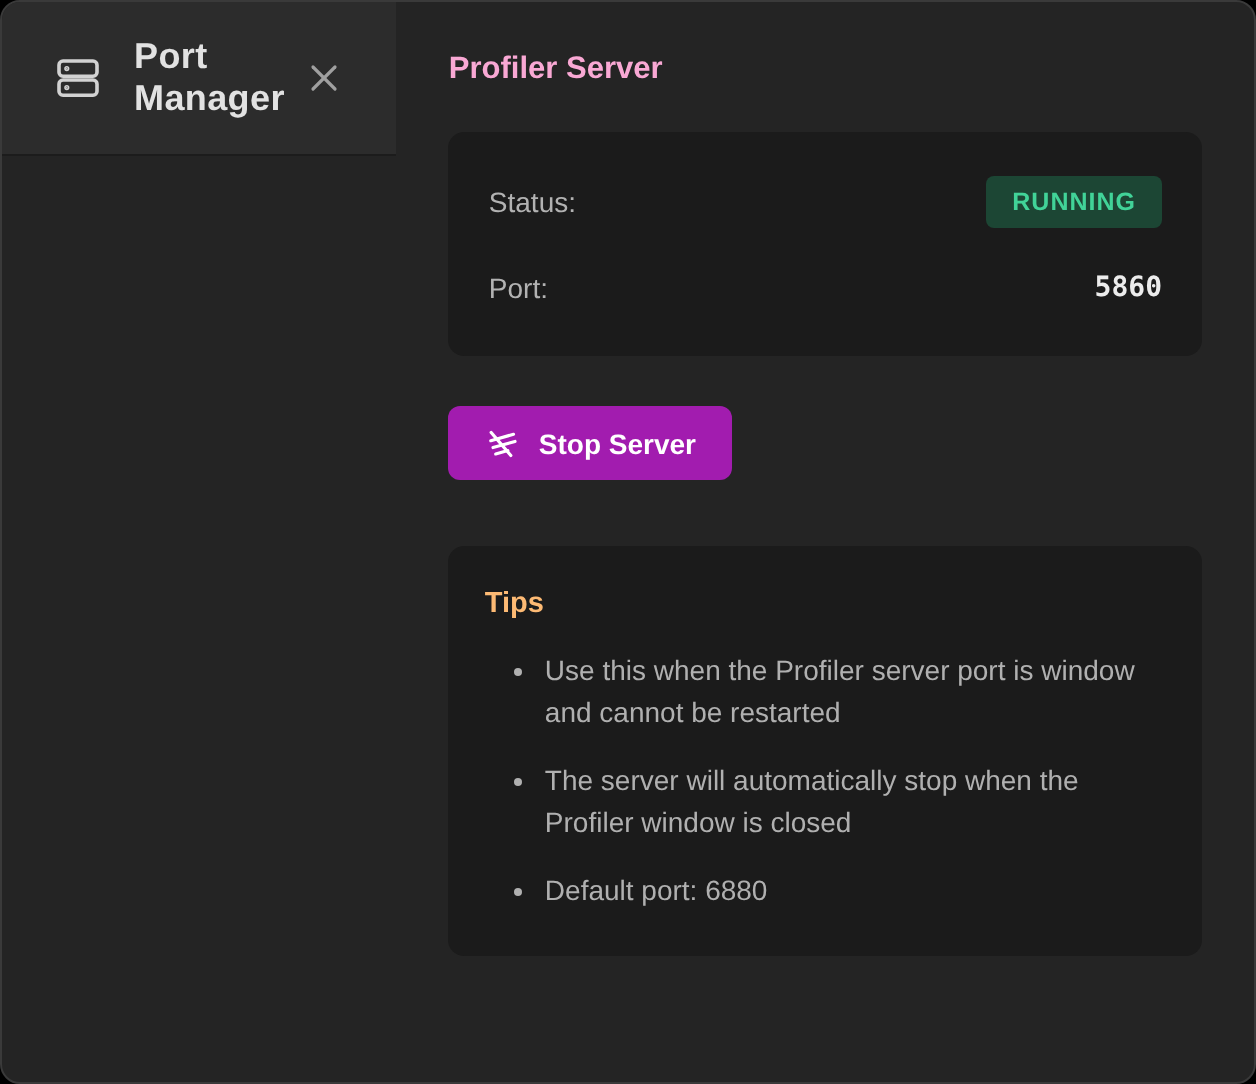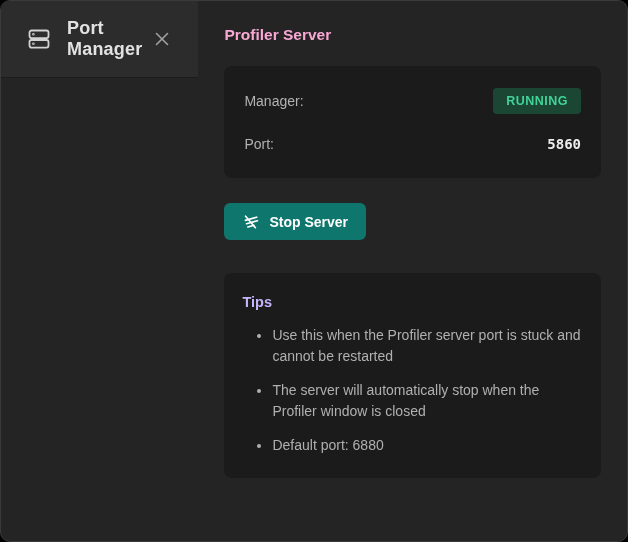--- a/index.html
+++ b/index.html
@@ -73,38 +73,38 @@
     border-radius: 4px;
   }
   .port-value {
     font-family: "DejaVu Sans Mono", monospace;
     font-size: 14px; font-weight: 700;
     color: #ececec;
   }
   .stop-btn {
     margin-top: 25px;
     display: inline-flex; align-items: center; gap: 10px;
-    background: #0f766e;
+    background: #a21caf;
     color: #ffffff;
     border: none; border-radius: 6px;
     padding: 0 18px; height: 37px;
     font-family: "Liberation Sans", sans-serif;
     font-size: 14px; font-weight: 700;
     cursor: pointer;
   }
   .stop-btn svg { flex: 0 0 auto; }
   .tips-panel {
     margin-top: 33px;
     background: #1b1b1b;
     border-radius: 8px;
     padding: 21px 18px 22px 18px;
   }
   .tips-heading {
     font-size: 14.5px; font-weight: 700;
-    color: #c4b5fd;
+    color: #fdba74;
   }
   .tips-list {
     margin: 15px 0 0 0;
     padding-left: 30px;
   }
   .tips-list li {
     font-size: 14px; color: #b0b0b0;
     line-height: 21px;
     margin-bottom: 13px;
   }
@@ -135,21 +135,21 @@
       </span>
     </button>
   </div>
 
   <div class="content">
 
     <div class="section-heading">Profiler Server</div>
 
     <div class="status-panel">
       <div class="status-row">
-        <span class="field-label">Manager:</span>
+        <span class="field-label">Status:</span>
         <span class="status-badge">RUNNING</span>
       </div>
       <div class="status-row">
         <span class="field-label">Port:</span>
         <span class="port-value">5860</span>
       </div>
     </div>
 
     <button class="stop-btn">
       <span style="display:inline-flex;">
@@ -159,20 +159,20 @@
           <line x1="6.2" y1="14.8" x2="12.6" y2="13.0"></line>
           <line x1="3.8" y1="3.4" x2="14.2" y2="15.6"></line>
         </svg>
       </span>
       <span>Stop Server</span>
     </button>
 
     <div class="tips-panel">
       <div class="tips-heading">Tips</div>
       <ul class="tips-list">
-        <li>Use this when the Profiler server port is stuck and cannot be restarted</li>
+        <li>Use this when the Profiler server port is window and cannot be restarted</li>
         <li>The server will automatically stop when the Profiler window is closed</li>
         <li>Default port: 6880</li>
       </ul>
     </div>
 
   </div>
 </div>
 
 </body></html>

